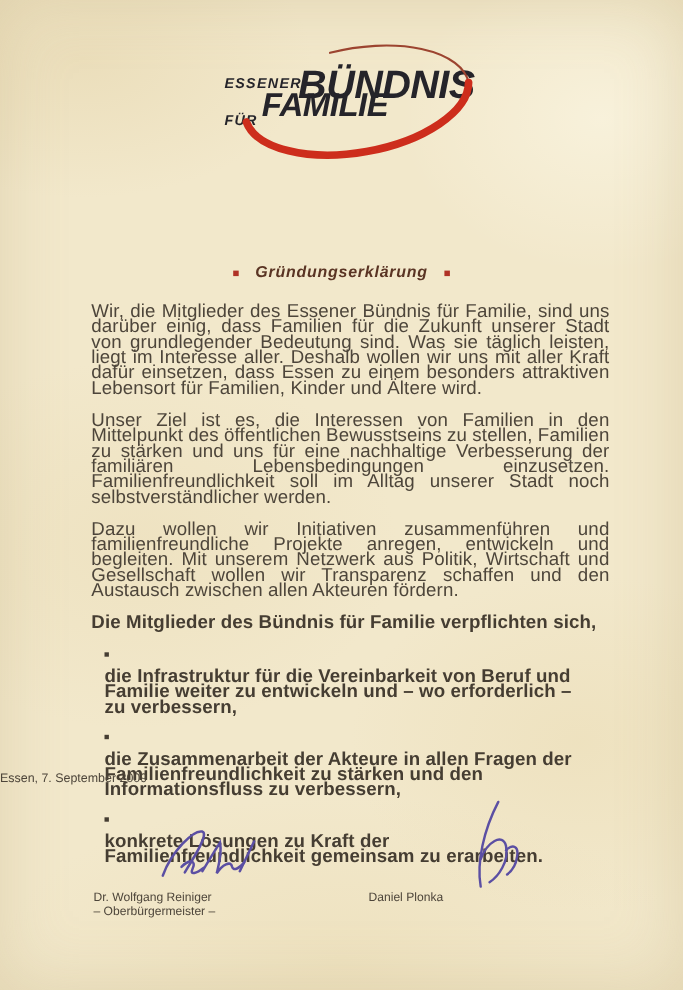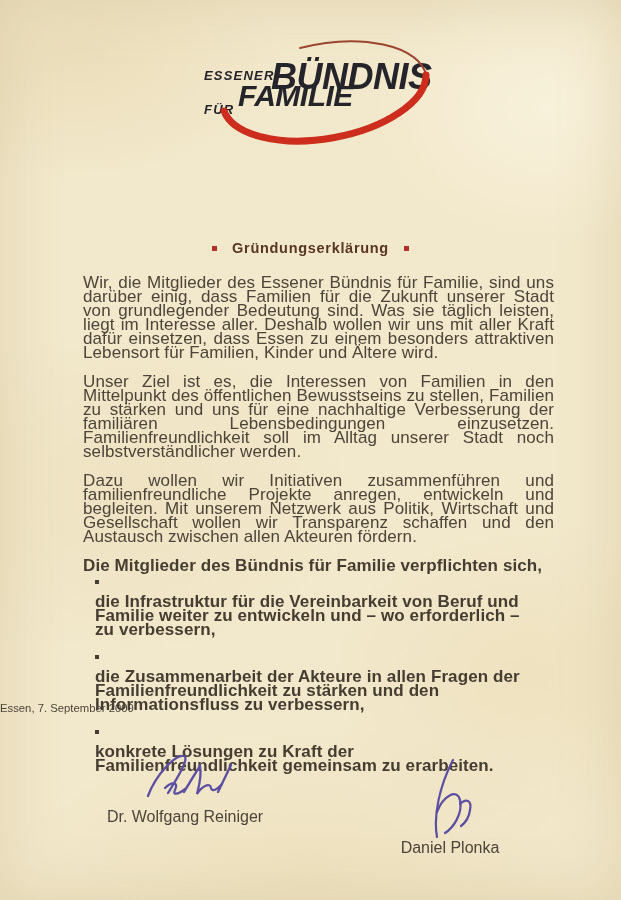--- a/index.html
+++ b/index.html
@@ -26,47 +26,47 @@
   .logo-wrap span { position: absolute; color: #25242a; font-weight: bold; white-space: nowrap; }
   .lw-essener { left: 10px; top: 28px; font-size: 13px; letter-spacing: 1.2px; }
   .lw-buendnis { left: 77px; top: 16px; font-size: 36px; letter-spacing: -0.5px; }
   .lw-fuer     { left: 10px; top: 44px; font-size: 13px; letter-spacing: 1.2px; margin-top: 18px; }
   .lw-familie  { left: 44px; top: 39px; font-size: 30px; letter-spacing: -0.5px; }
   .swoosh { position: absolute; left: 210px; top: 35px; width: 240px; height: 115px; pointer-events: none; }
 
   
   .heading-row {
     position: absolute; left: 0; top: 240px; width: 621px;
-    display: flex; justify-content: center; align-items: center; gap: 15px;
+    display: flex; justify-content: center; align-items: center; gap: 15px; font-style: italic;
   }
   .heading-sq { width: 5px; height: 5px; background: #b03226; display: inline-block; }
   .heading-title {
     color: #5a3424; font-weight: bold; font-size: 14.5px; letter-spacing: 0.7px;
   }
 
   
   .doc-body {
     position: absolute; left: 83px; top: 276px; width: 471px;
     color: #4d453a; font-size: 17px; line-height: 14px; letter-spacing: 0.1px;
   }
   .doc-body p { margin: 0 0 15px 0; text-align: justify; }
-  .doc-body p.intro-bold { font-weight: bold; color: #453d32; margin-bottom: 2px; text-align: left; }
+  .doc-body p.intro-bold { font-weight: bold; color: #453d32; margin-bottom: 15px; text-align: left; }
   .doc-list { list-style: none; margin: 0 0 4px 0; padding: 0 0 0 12px; }
   .doc-list li { display: flex; gap: 11px; margin-bottom: 13px; font-weight: bold; color: #453d32; width: 440px; flex-direction: column; }
   .doc-list .mk { flex: none; width: 4px; height: 4px; background: #453d32; margin-top: 5px; }
 
   .dateline {
     position: absolute; left: 0; top: 702px; width: 614px; 
     color: #4d453a; font-size: 11.3px;
   }
 
   
-  .sig-block { position: absolute; text-align: center; color: #4d453a; font-size: 16px; line-height: 13px; }
+  .sig-block { position: absolute; text-align: left; color: #4d453a; font-size: 11px; line-height: 13px; }
   .sig-left  { left: 85px;  top: 748px; width: 200px; }
-  .sig-right { left: 335px; top: 757px; width: 230px; }
+  .sig-right { left: 335px; top: 726px; width: 230px; }
   .sig-svg { display: block; margin: 0 auto; }
   .sig-name { display: block; }
   .sig-role { display: block; }
 </style>
 </head>
 <body>
 
 <div class="page">
 
   <div class="logo-wrap">
@@ -112,20 +112,21 @@
   <div class="sig-block sig-left">
     <svg class="sig-svg" width="150" height="62" viewBox="0 0 150 62" aria-hidden="true">
       <g fill="none" stroke="#5b4fa3" stroke-width="2.3" stroke-linecap="round">
         <path d="M 38 48 C 46 26, 66 6, 74 8 C 80 10, 66 32, 58 45"></path>
         <path d="M 55 40 C 62 33, 69 34, 65 42 C 62 48, 69 46, 75 41"></path>
         <path d="M 74 44 C 80 34, 86 24, 90 18 C 92 28, 89 38, 87 46 C 92 38, 100 34, 101 40 C 102 44, 107 42, 112 36"></path>
         <path d="M 108 44 L 121 17"></path>
       </g>
     </svg>
     <span class="sig-name">Dr. Wolfgang Reiniger</span>
+    <span class="sig-role">– Oberbürgermeister –</span>
   </div>
 
   <div class="sig-block sig-right">
     <svg class="sig-svg" width="110" height="84" viewBox="0 0 110 84" aria-hidden="true">
       <g fill="none" stroke="#5b4fa3" stroke-width="2.2" stroke-linecap="round">
         <path d="M 58 3 C 45 28, 38 58, 42 80"></path>
         <path d="M 42 55 C 48 39, 62 31, 65 43 C 68 57, 58 71, 50 76"></path>
         <path d="M 65 47 C 71 41, 77 43, 75 53 C 74 61, 70 66, 66 69"></path>
       </g>
     </svg>

